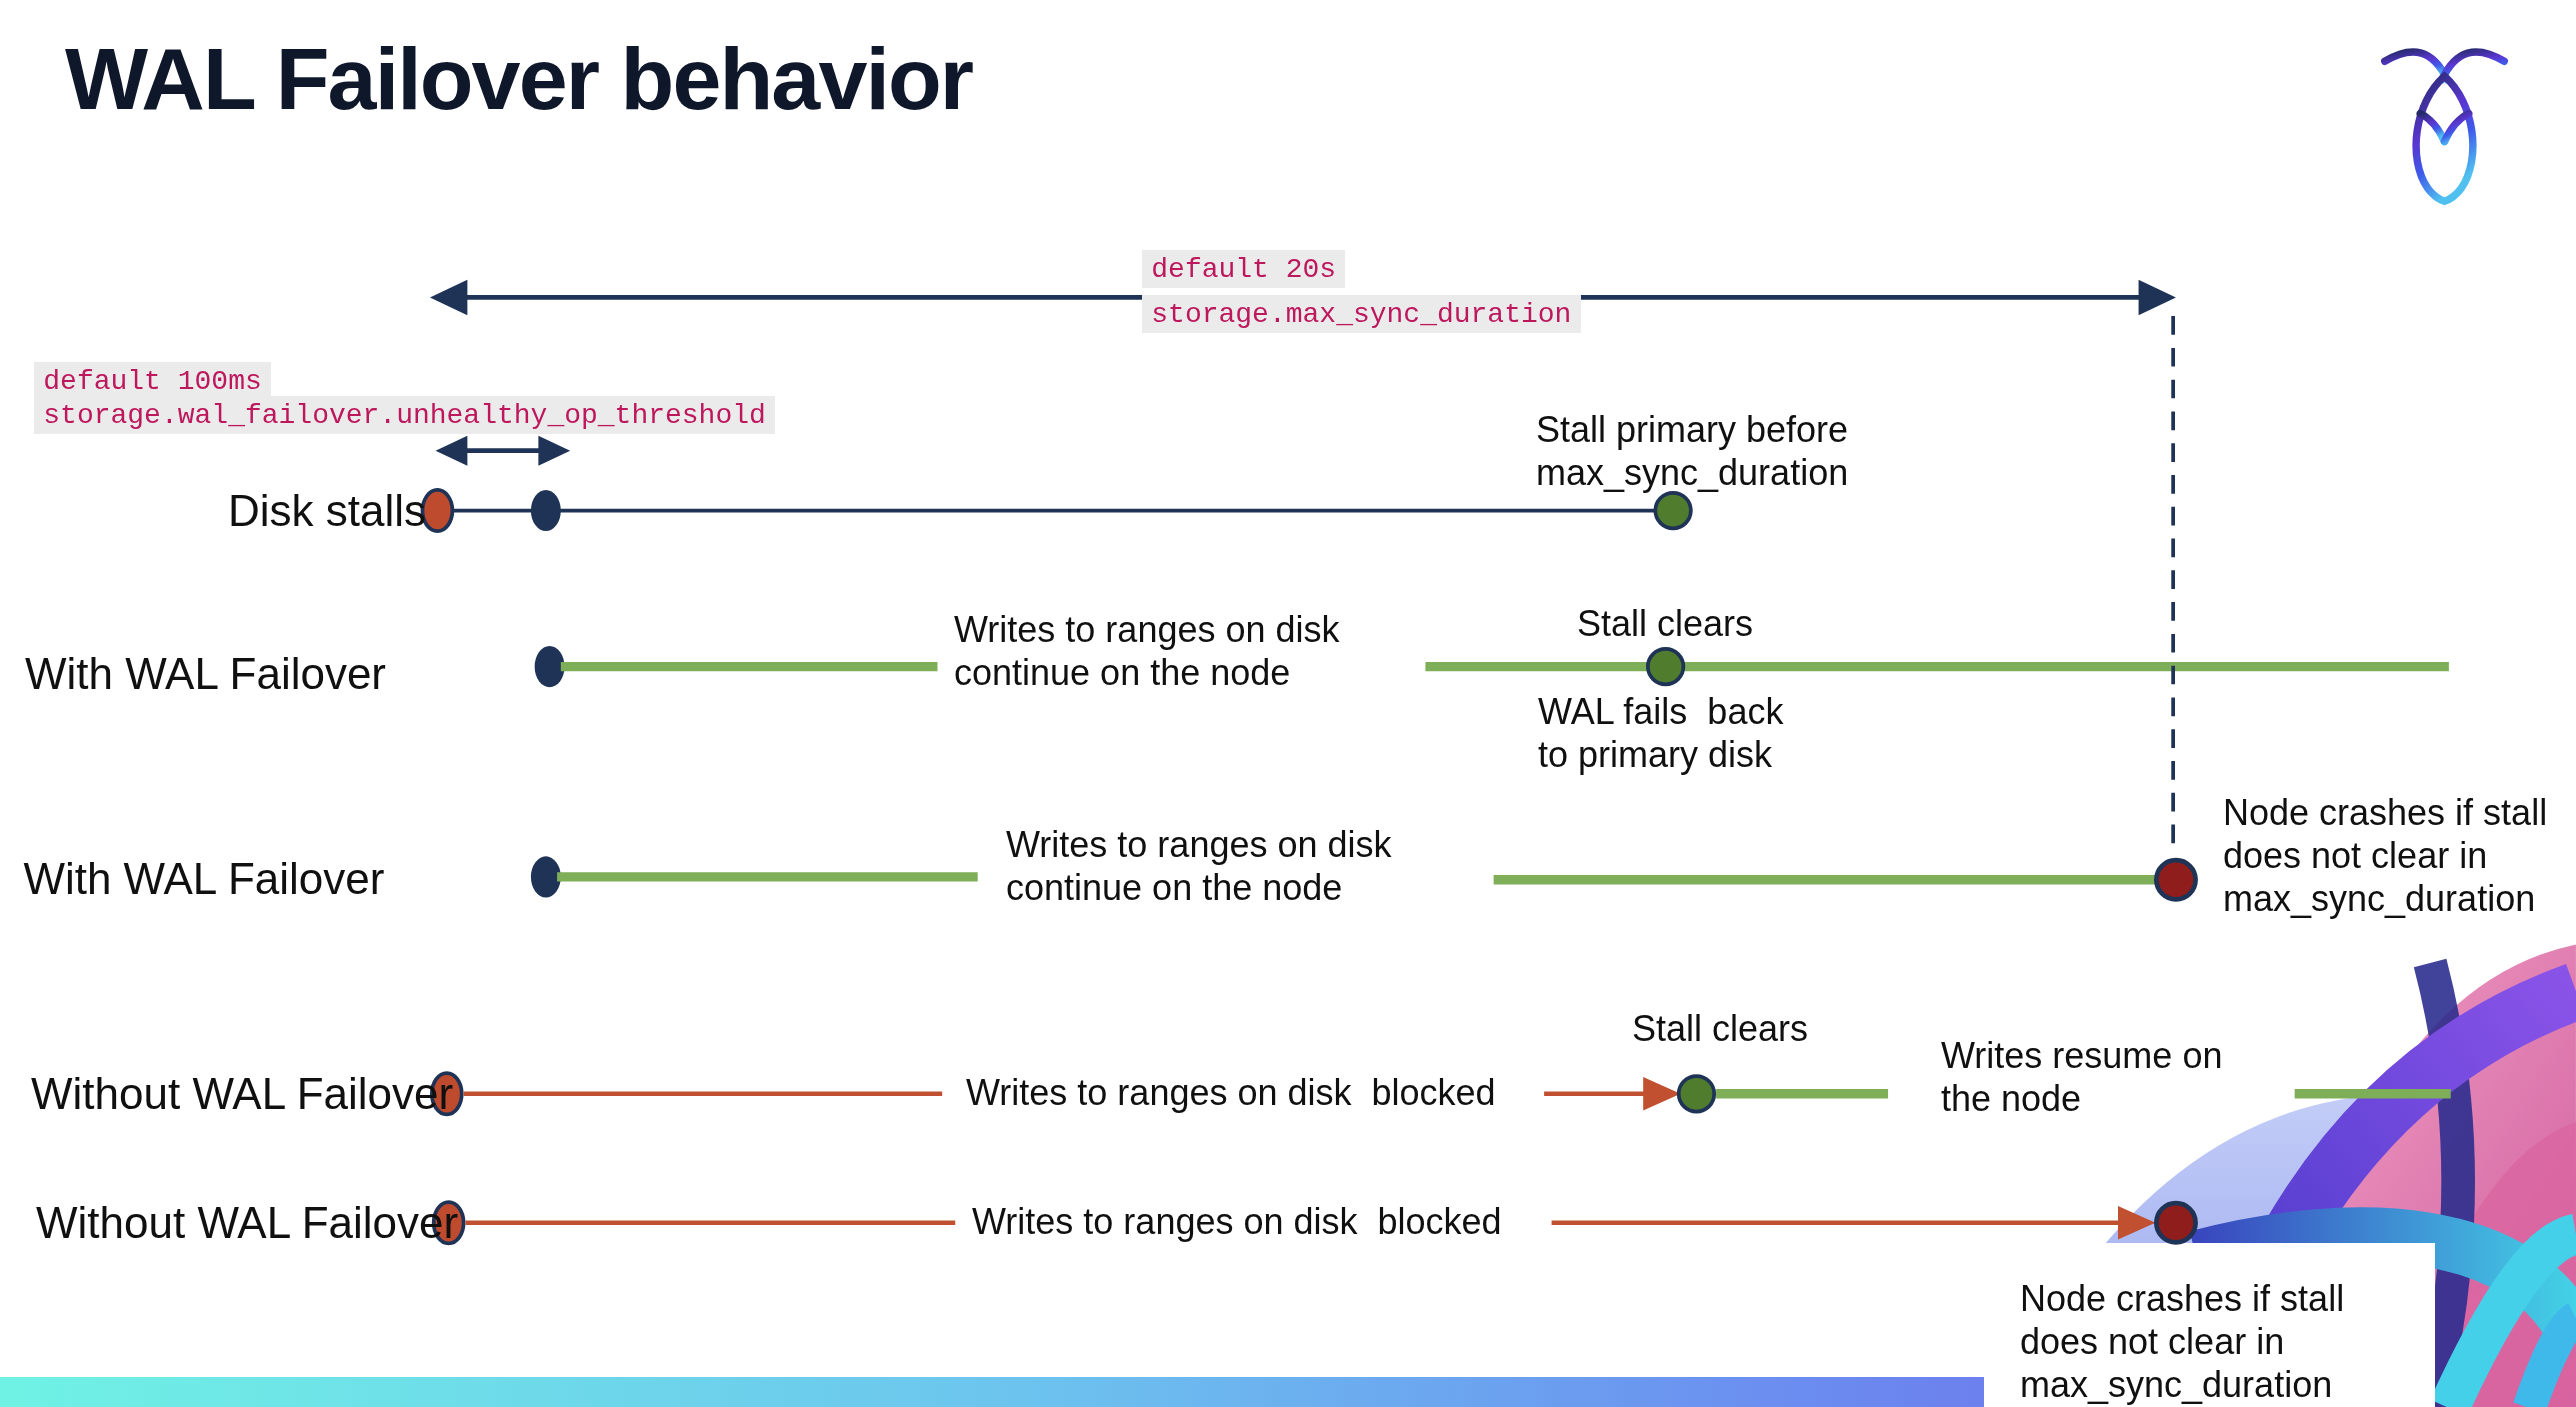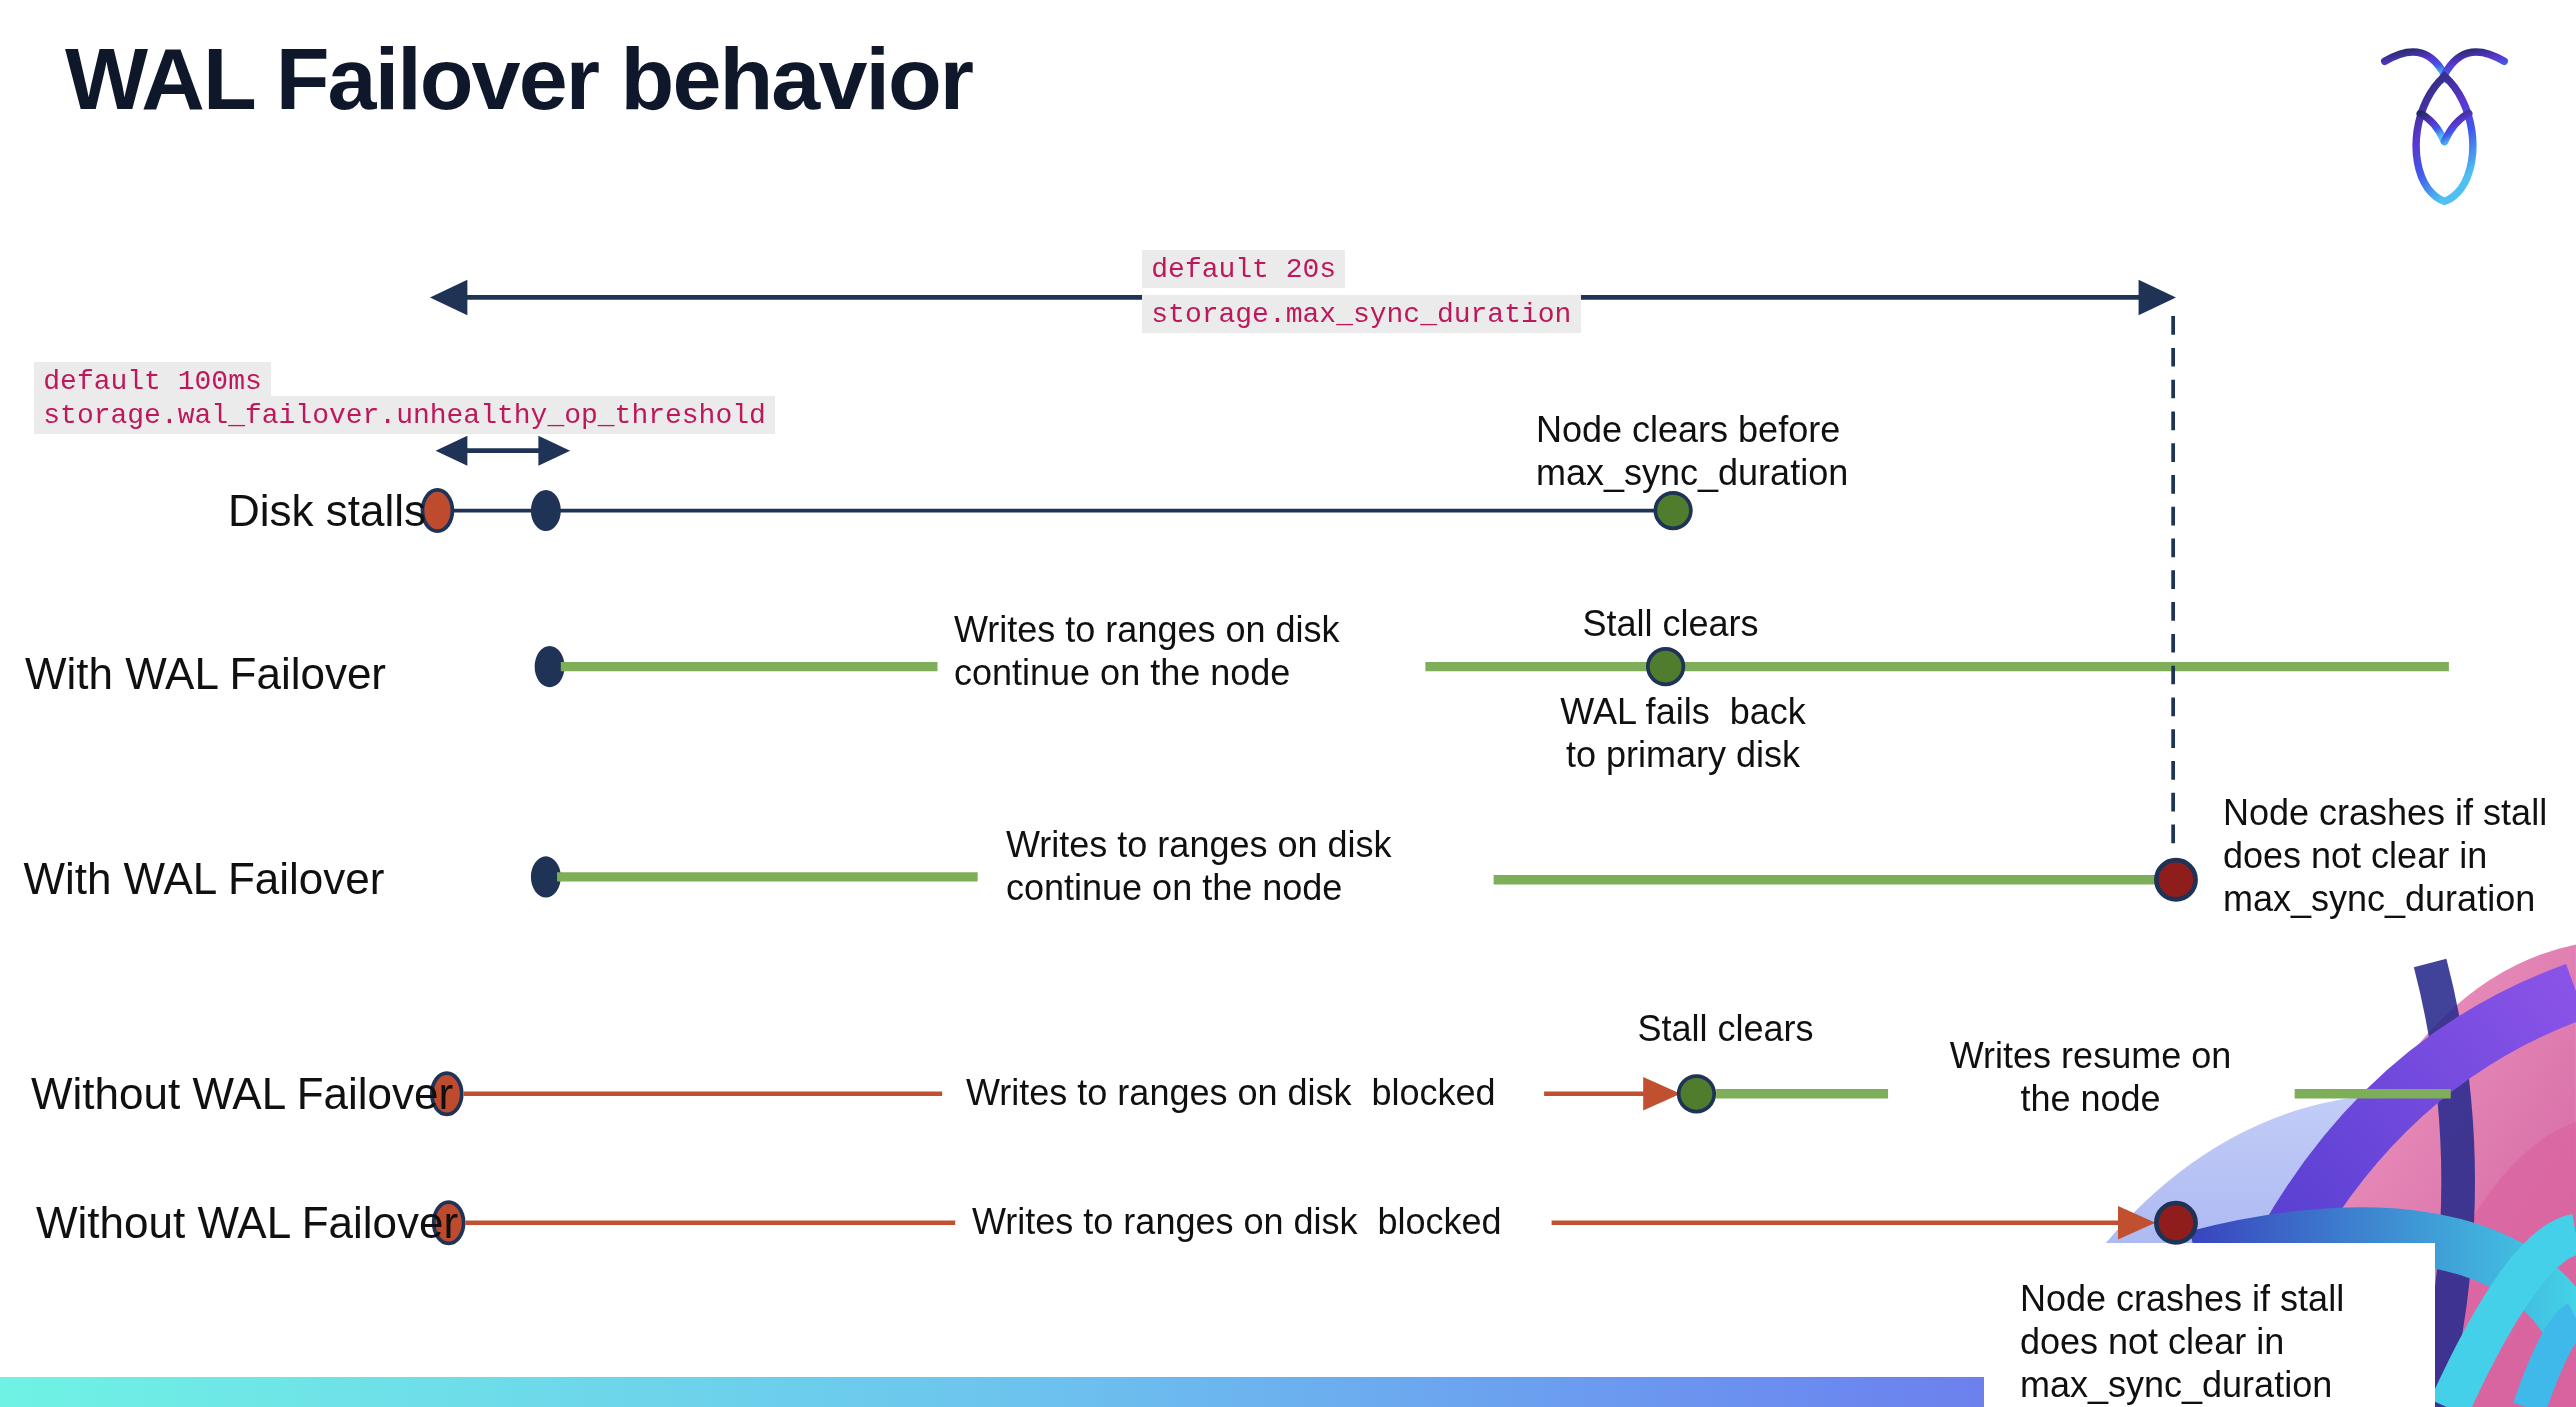--- a/index.html
+++ b/index.html
@@ -11,21 +11,21 @@
   .title{
     font-size:88px; font-weight:800; letter-spacing:-1.9px; color:#0f172a;
     white-space:nowrap;
   }
   .mono{
     font-family:"Liberation Mono", monospace; font-size:28px; color:#be185d;
     background:#ebebeb; padding:3.7px 9.3px; white-space:pre; display:inline-block;
   }
   .txt{font-size:36px; line-height:43px; color:#101010; white-space:pre-wrap;}
   .rowlabel{font-size:44px; line-height:45px; color:#101010; white-space:nowrap;}
-  .center{text-align:center;}
+  .center{}
   .whitebox{
     background:#ffffff; box-sizing:border-box; padding:34px 0 0 36px;
   }
   .bottombar{
     left:0; top:1377px; width:2576px; height:31px;
     background:linear-gradient(90deg,#6ff2e4 0%,#6cc3ee 40%,#6b8cf0 70%,#6f5ae2 100%);
   }
   svg{display:block;}
 </style>
 </head>
@@ -172,21 +172,21 @@
     <span class="mono">storage.wal_failover.unhealthy_op_threshold</span>
   </div>
 
   <div class="abs rowlabel" style="left:228px; top:488px; z-index:5;">Disk stalls</div>
   <div class="abs rowlabel" style="left:25px; top:651px; z-index:5;">With WAL Failover</div>
   <div class="abs rowlabel" style="left:23.4px; top:856px; z-index:5;">With WAL Failover</div>
   <div class="abs rowlabel" style="left:31px; top:1071px; z-index:5;">Without WAL Failover</div>
   <div class="abs rowlabel" style="left:36px; top:1200px; z-index:5;">Without WAL Failover</div>
 
   <div class="abs" style="left:1536px; top:408px; z-index:5;">
-    <div class="txt">Node clears before</div>
+    <div class="txt">Stall primary before</div>
     <div class="txt">max_sync_duration</div>
   </div>
 
   <div class="abs" style="left:954px; top:608px; z-index:5;">
     <div class="txt">Writes to ranges on disk</div>
     <div class="txt">continue on the node</div>
   </div>
   <div class="abs center txt" style="left:1577px; top:602px; width:187px; z-index:5;">Stall clears</div>
   <div class="abs center" style="left:1538px; top:678px; width:290px; z-index:5;margin-top:12px;">
     <div class="txt">WAL fails  back</div>

